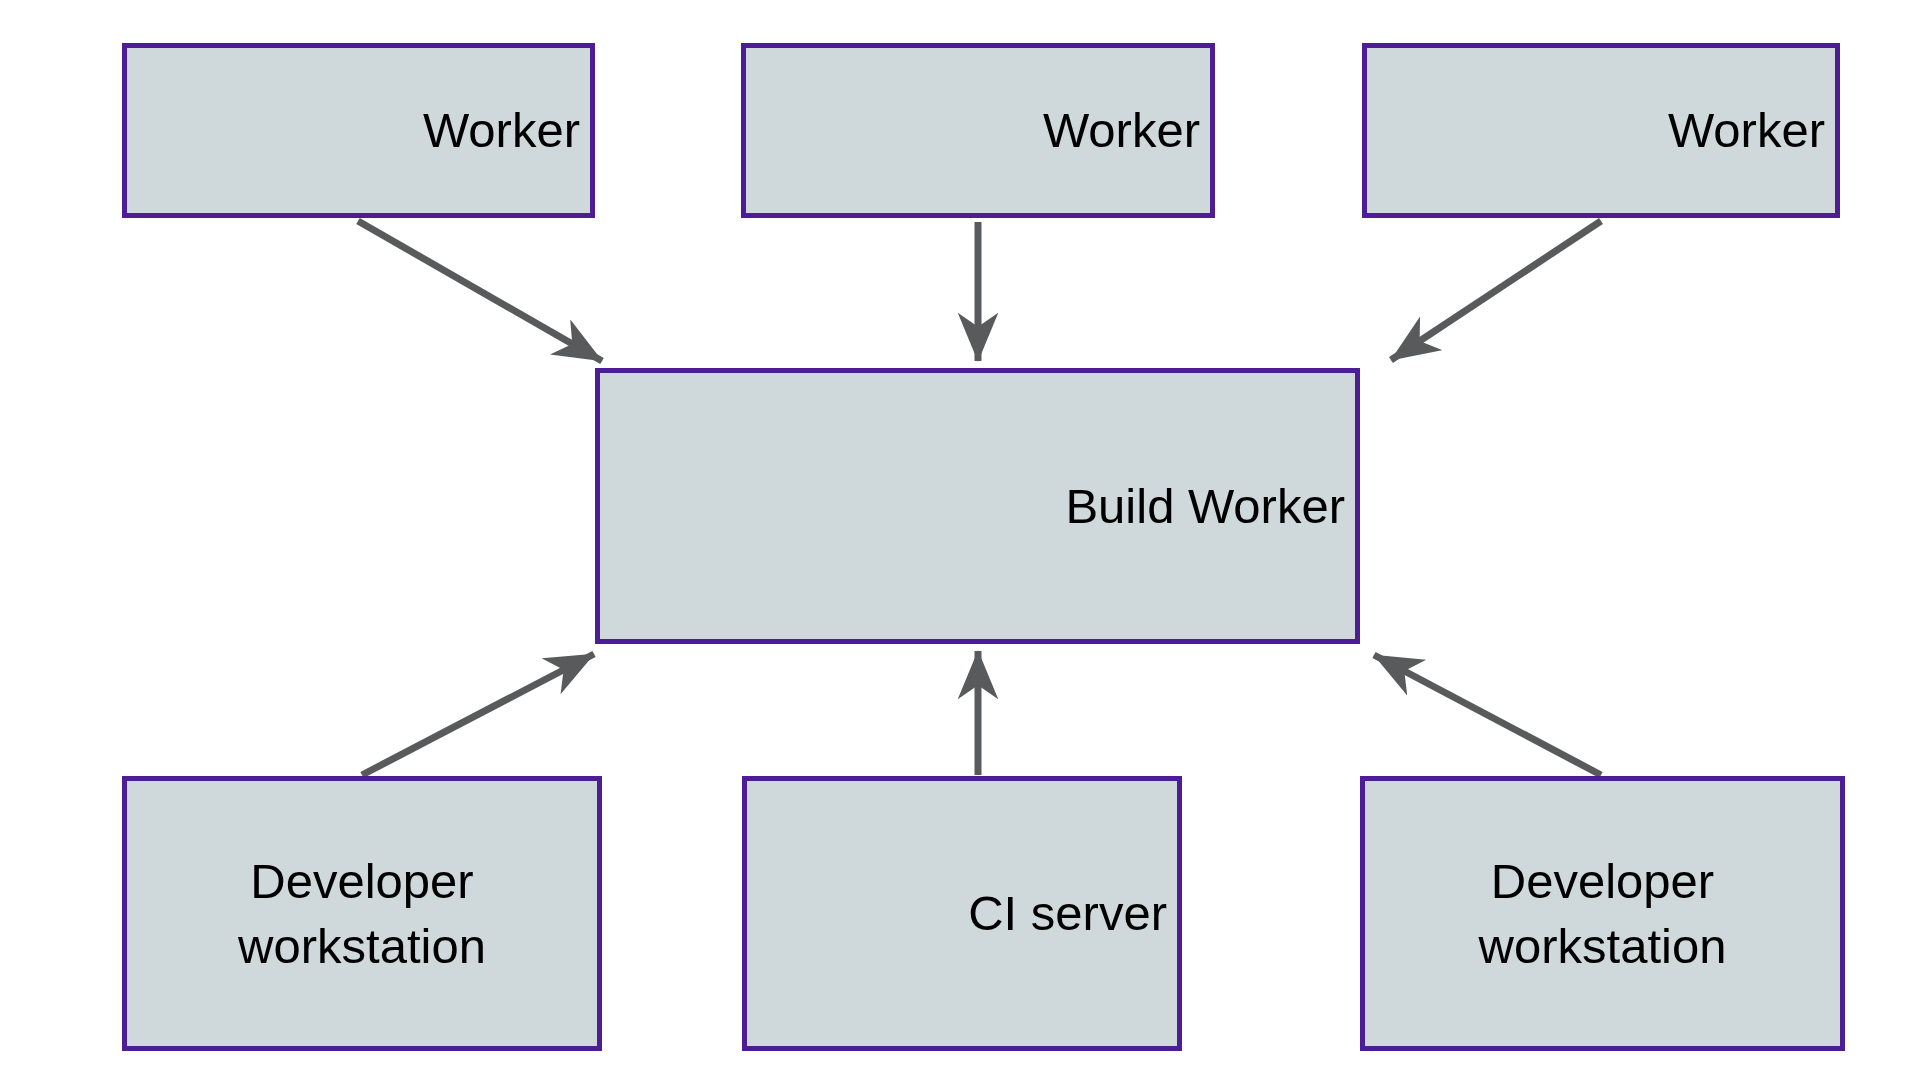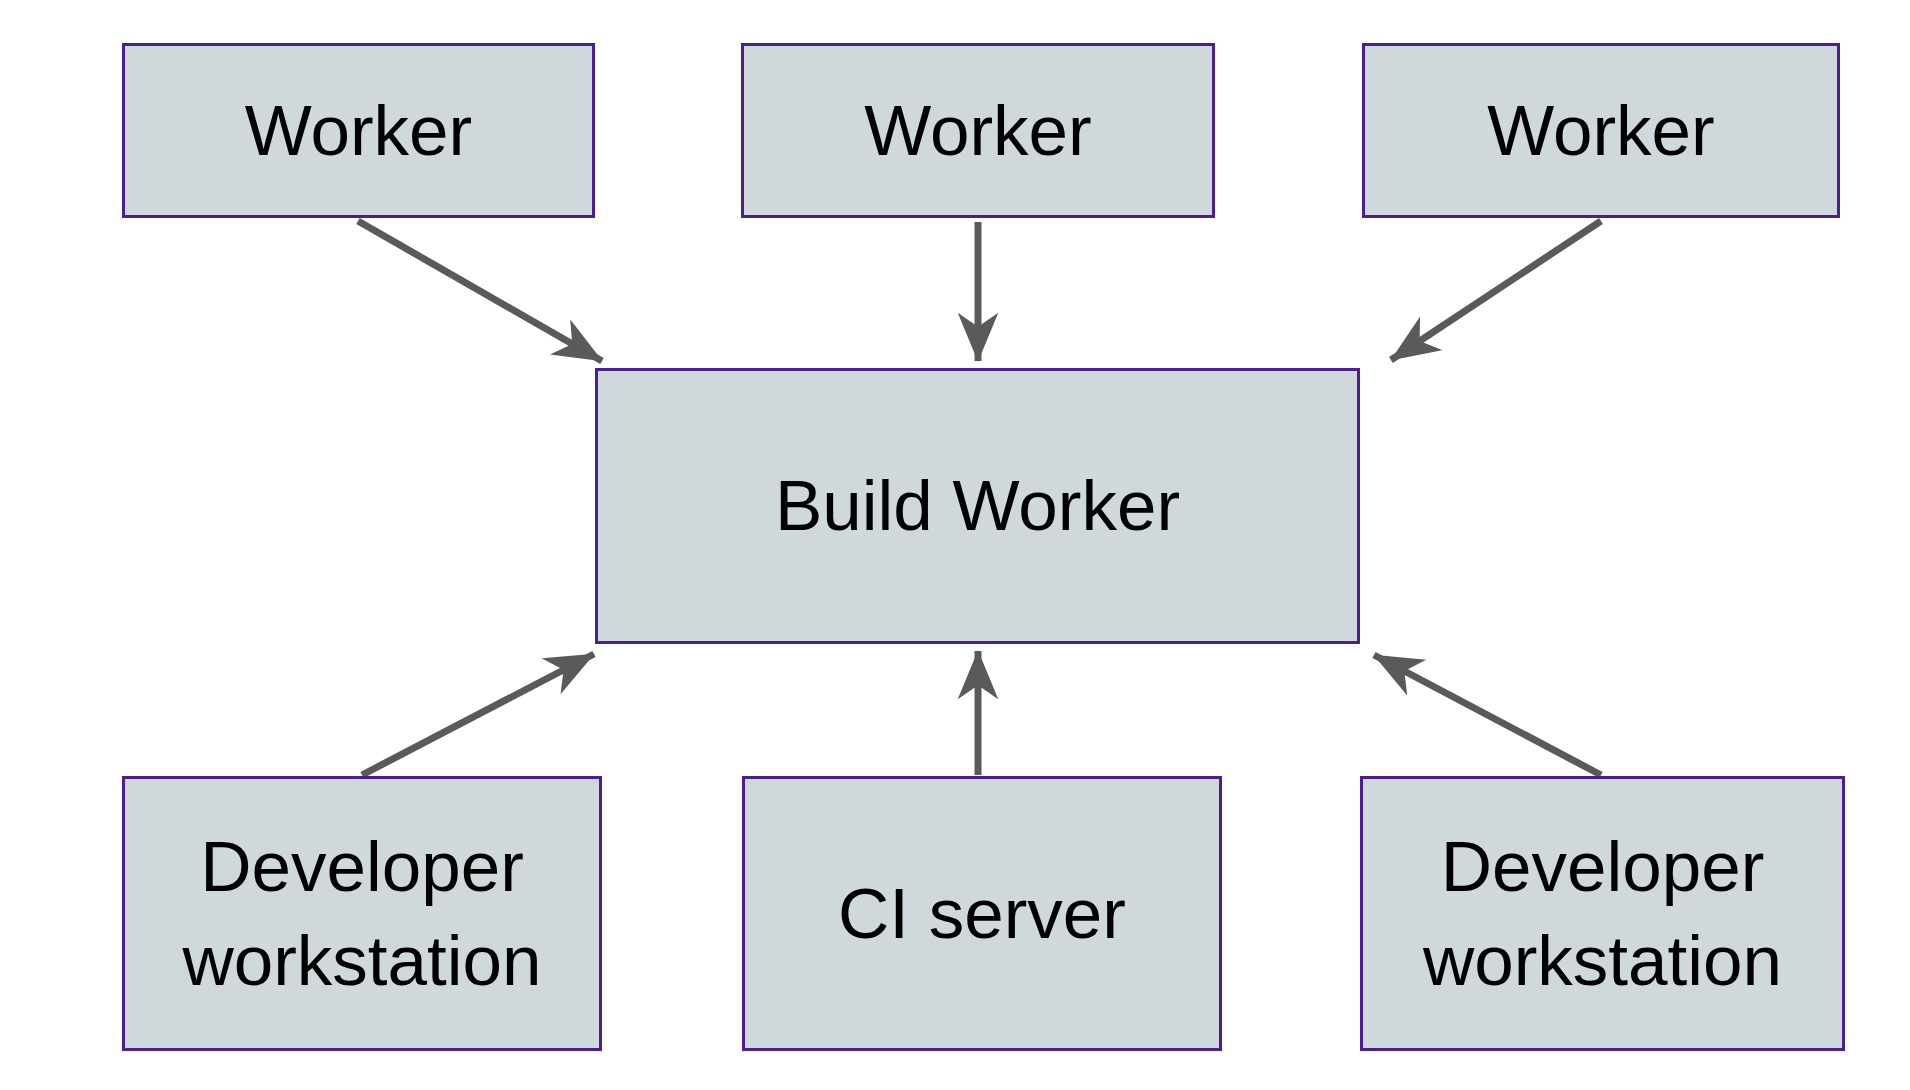--- a/index.html
+++ b/index.html
@@ -19,44 +19,44 @@
     position: absolute;
     left: 0;
     top: 0;
     width: 1910px;
     height: 1090px;
     pointer-events: none;
   }
   .node {
     position: absolute;
     background: #cfd8da;
-    border: 3px solid #4c1d95;
+    border: 5px solid #4c1d95;
     box-sizing: border-box;
     display: flex;
     align-items: center;
-    justify-content: center;
+    justify-content: flex-end;
     text-align: center;
     color: #000000;
-    font-size: 71px;
+    font-size: 49px;
     line-height: 1.32;
     letter-spacing: 0px;
   }
   .node .label {
     display: block;
     padding: 0 10px;
   }
   
   #worker-1 { left: 122px; top: 43px;  width: 473px; height: 175px; }
   #worker-2 { left: 741px; top: 43px;  width: 474px; height: 175px; }
   #worker-3 { left: 1362px; top: 43px; width: 478px; height: 175px; }
   
   #build-master { left: 595px; top: 368px; width: 765px; height: 276px; }
   
   #developer-workstation-left  { left: 122px;  top: 776px; width: 480px; height: 275px; }
-  #ci-server                   { left: 742px;  top: 776px; width: 480px; height: 275px; }
+  #ci-server                   { left: 742px;  top: 776px; width: 440px; height: 275px; }
   #developer-workstation-right { left: 1360px; top: 776px; width: 485px; height: 275px; }
 
   .edge {
     stroke: #585a5c;
     stroke-width: 7;
     fill: none;
   }
 </style>
 </head>
 <body>

